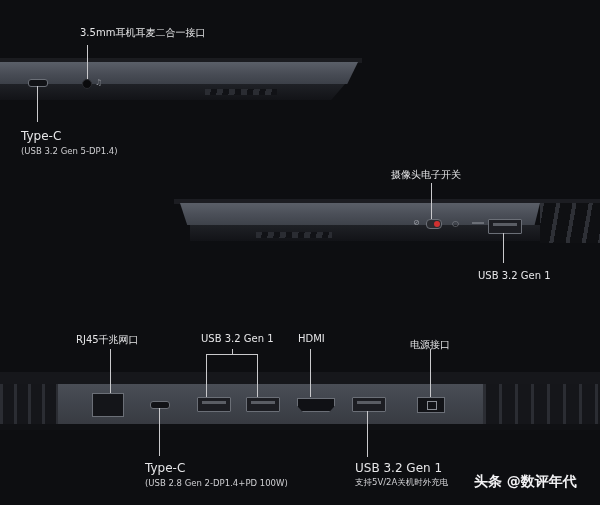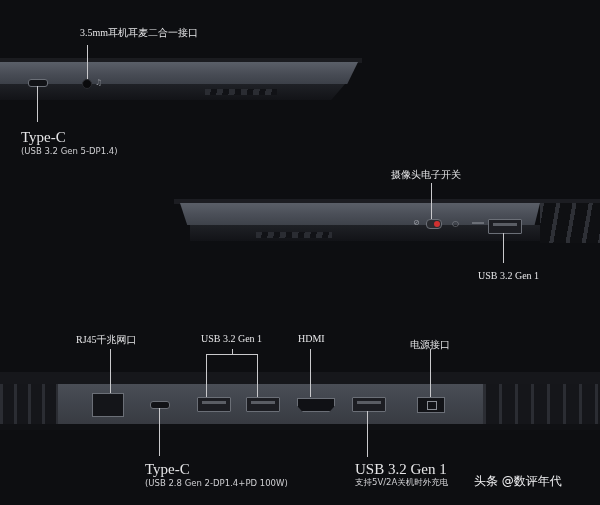--- a/index.html
+++ b/index.html
@@ -1,19 +1,19 @@
 <!DOCTYPE html>
 <html><head>
 <meta charset="utf-8">
 <style>
   html,body{margin:0;padding:0;}
   body{width:600px;height:505px;background:#0d0e11;position:relative;overflow:hidden;font-family:"DejaVu Sans","Liberation Sans",sans-serif;color:#e8e8ea;}
   .abs{position:absolute;}
-  .lbl{position:absolute;font-size:10px;color:#e6e6e8;white-space:nowrap;letter-spacing:0;font-family:Liberation Serif, serif;}
-  .lbl-big{font-size:15px;}
+  .lbl{position:absolute;font-size:10px;color:#e6e6e8;white-space:nowrap;letter-spacing:0;}
+  .lbl-big{font-size:12px;}
   .sub{position:absolute;font-size:8.5px;color:#cfcfd2;white-space:nowrap;}
   .vline{position:absolute;width:1px;background:#c9c9cc;}
   .hline{position:absolute;height:1px;background:#c9c9cc;}
   
   .side1{position:absolute;left:0;top:62px;width:358px;height:22px;background:linear-gradient(180deg,#5a5f68 0%,#484c55 55%,#3c4048 100%);clip-path:polygon(0 0,100% 0,97% 100%,0 100%);}
   .side1-bottom{position:absolute;left:0;top:84px;width:345px;height:16px;background:linear-gradient(180deg,#1f2126,#121317);clip-path:polygon(0 0,100% 0,96% 100%,0 100%);}
   .side1-top{position:absolute;left:0;top:58px;width:362px;height:5px;background:#1b1c20;}
   
   .side2{position:absolute;left:180px;top:203px;width:360px;height:22px;background:linear-gradient(180deg,#5a5f68 0%,#4a4e57 55%,#3e424a 100%);clip-path:polygon(0 0,100% 0,98.5% 100%,2% 100%);}
   .side2-top{position:absolute;left:174px;top:199px;width:426px;height:5px;background:#1c1d22;}
@@ -28,21 +28,21 @@
   .usbA{width:32px;height:13px;border-radius:1px;background:#1c1d22;}
   .usbA::after{content:"";position:absolute;left:4px;top:3px;width:24px;height:3px;background:#5a5d64;}
   .usbC{width:18px;height:6px;border-radius:3px;}
   .hdmi{width:36px;height:12px;clip-path:polygon(0 0,100% 0,100% 55%,85% 100%,15% 100%,0 55%);background:#101115;}
   .rj45{width:30px;height:22px;background:#141519;}
   .dc{width:26px;height:14px;background:#121317;}
   .dc::after{content:"";position:absolute;left:9px;top:3px;width:8px;height:7px;border:1px solid #8a8d94;}
   .jack{width:8px;height:8px;border-radius:50%;background:#0a0a0c;border:1px solid #2a2b30;}
   .cam-switch{width:14px;height:8px;border-radius:4px;background:#2a2b30;border:1px solid #6b6f77;}
   .cam-switch::after{content:"";position:absolute;right:1px;top:1px;width:6px;height:6px;border-radius:50%;background:#d03030;}
-  .wm{position:absolute;font-size:12px;color:#f2f2f4;font-weight:normal;white-space:nowrap;}
+  .wm{position:absolute;font-size:14px;color:#f2f2f4;font-weight:bold;white-space:nowrap;}
 </style>
 </head>
 <body>
 
 <div>
   <div class="side1-top"></div>
   <div class="side1"></div>
   <div class="side1-bottom"></div>
 
   <div class="abs" style="left:205px;top:89px;width:72px;height:6px;background:repeating-linear-gradient(100deg,#2a2c32 0 6px,#111216 6px 12px);"></div>

